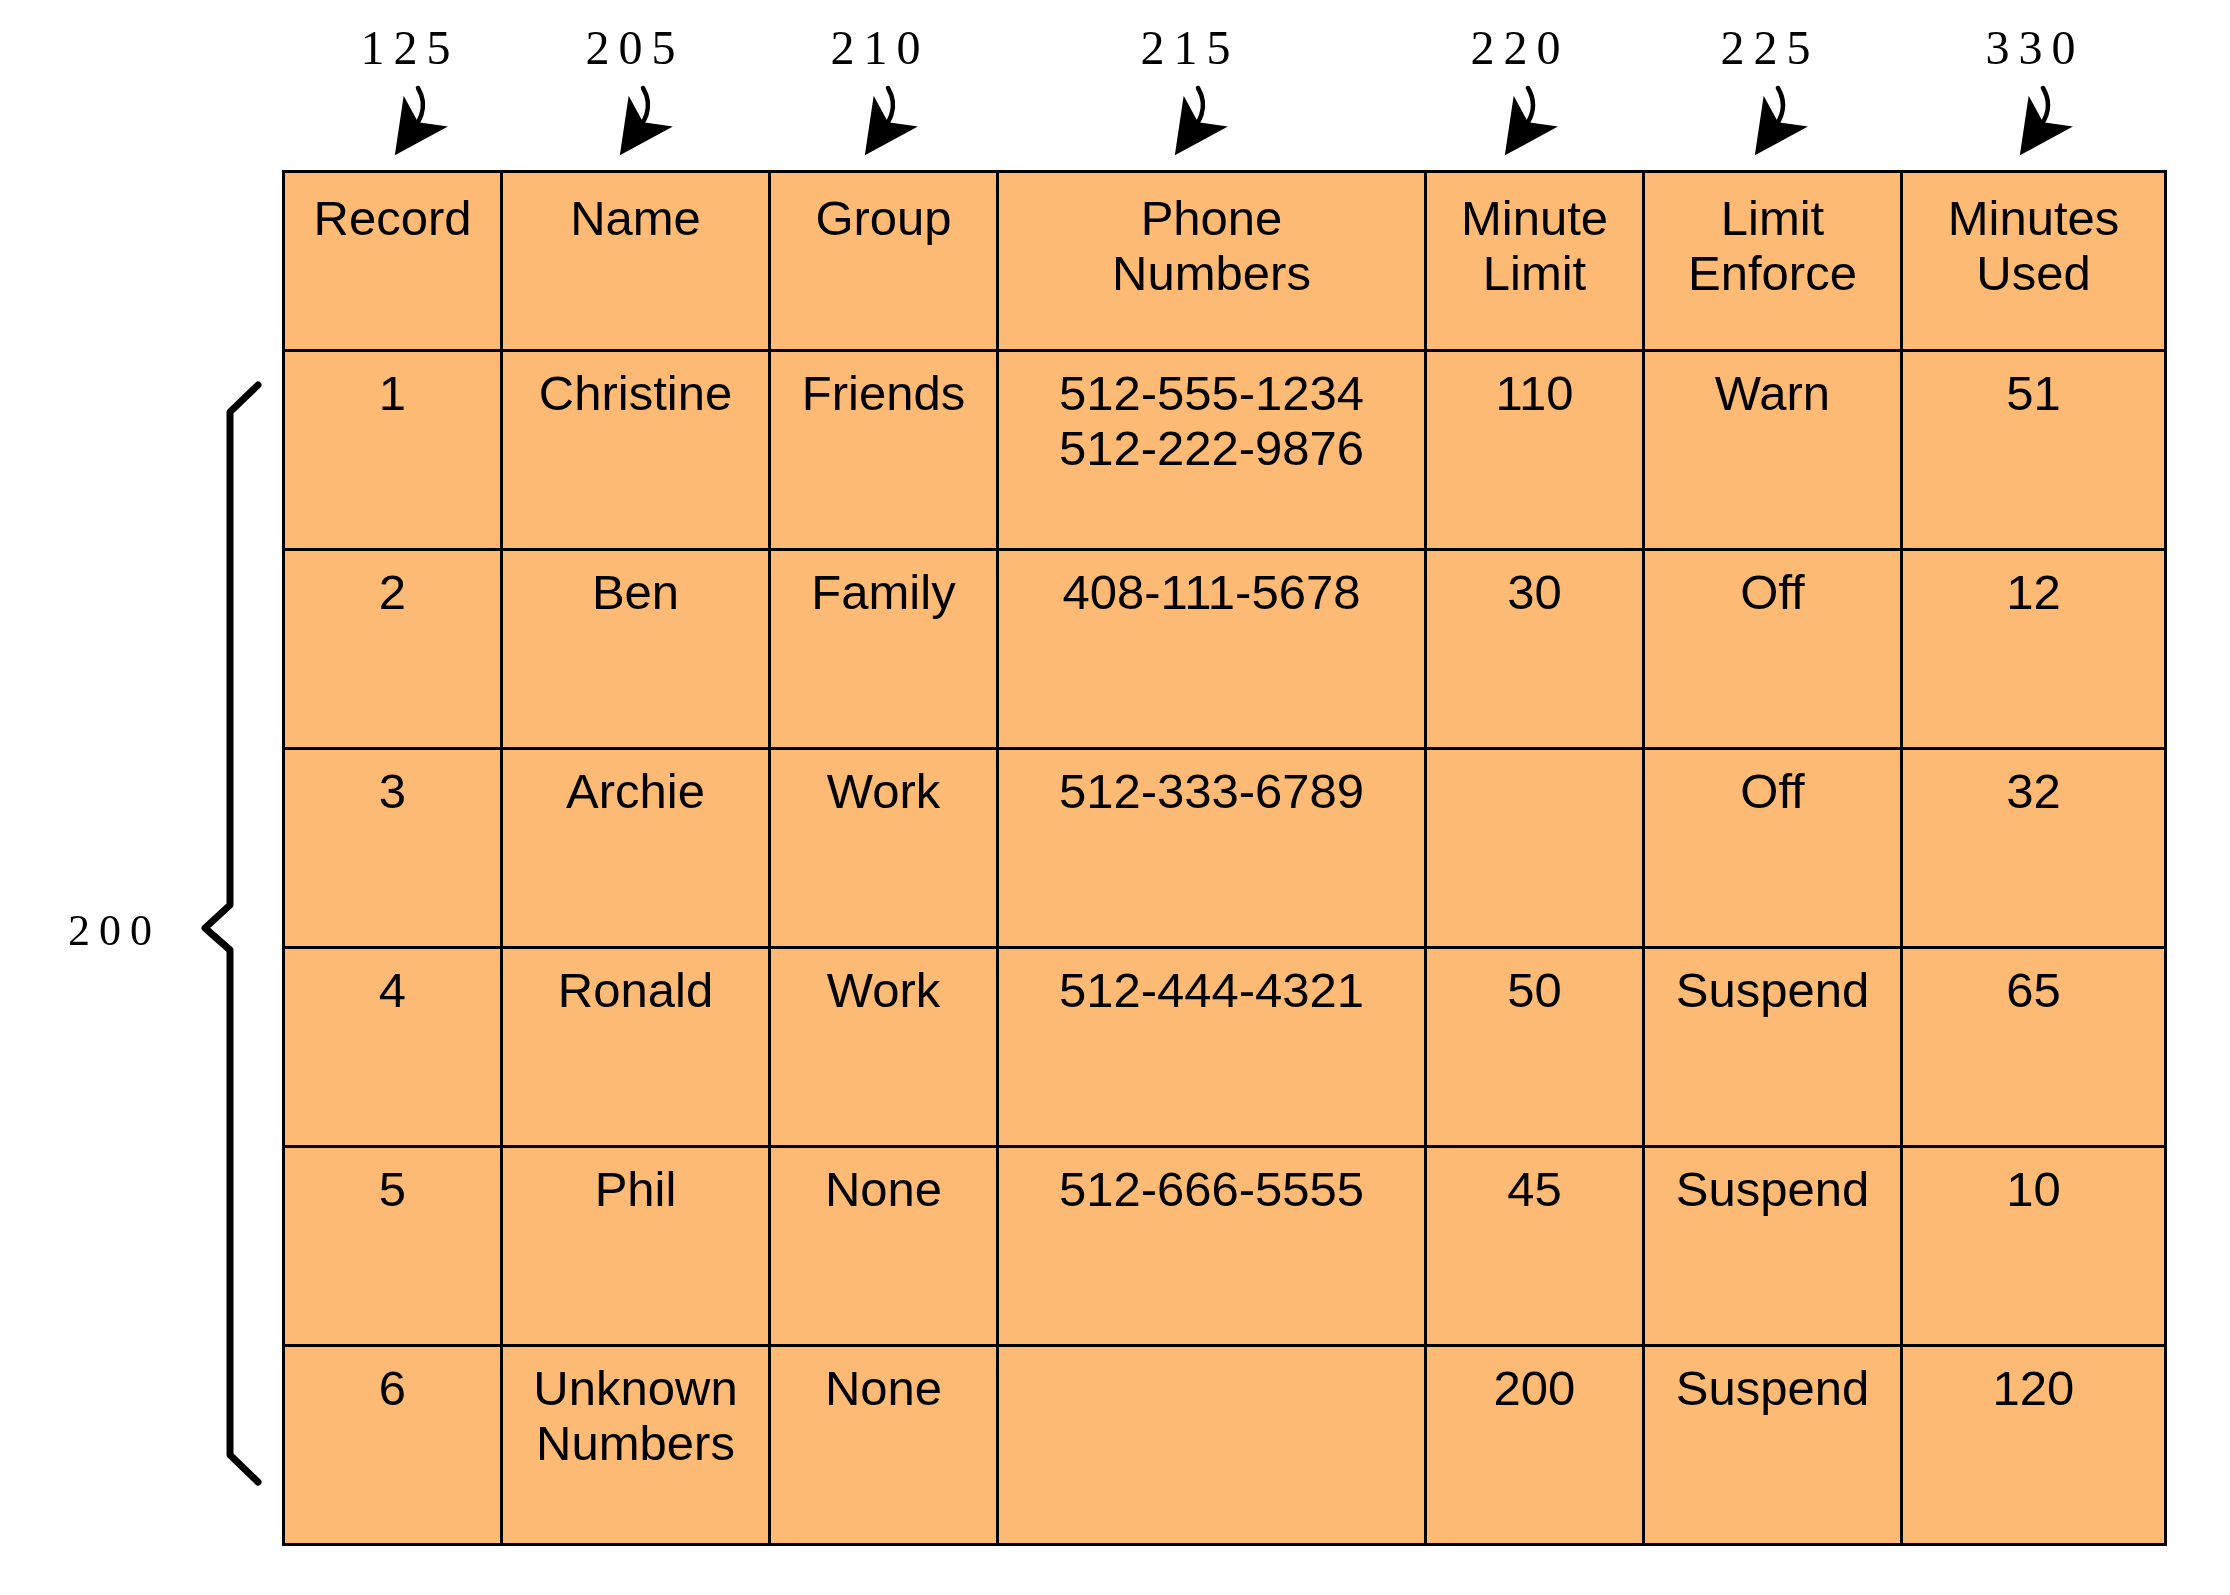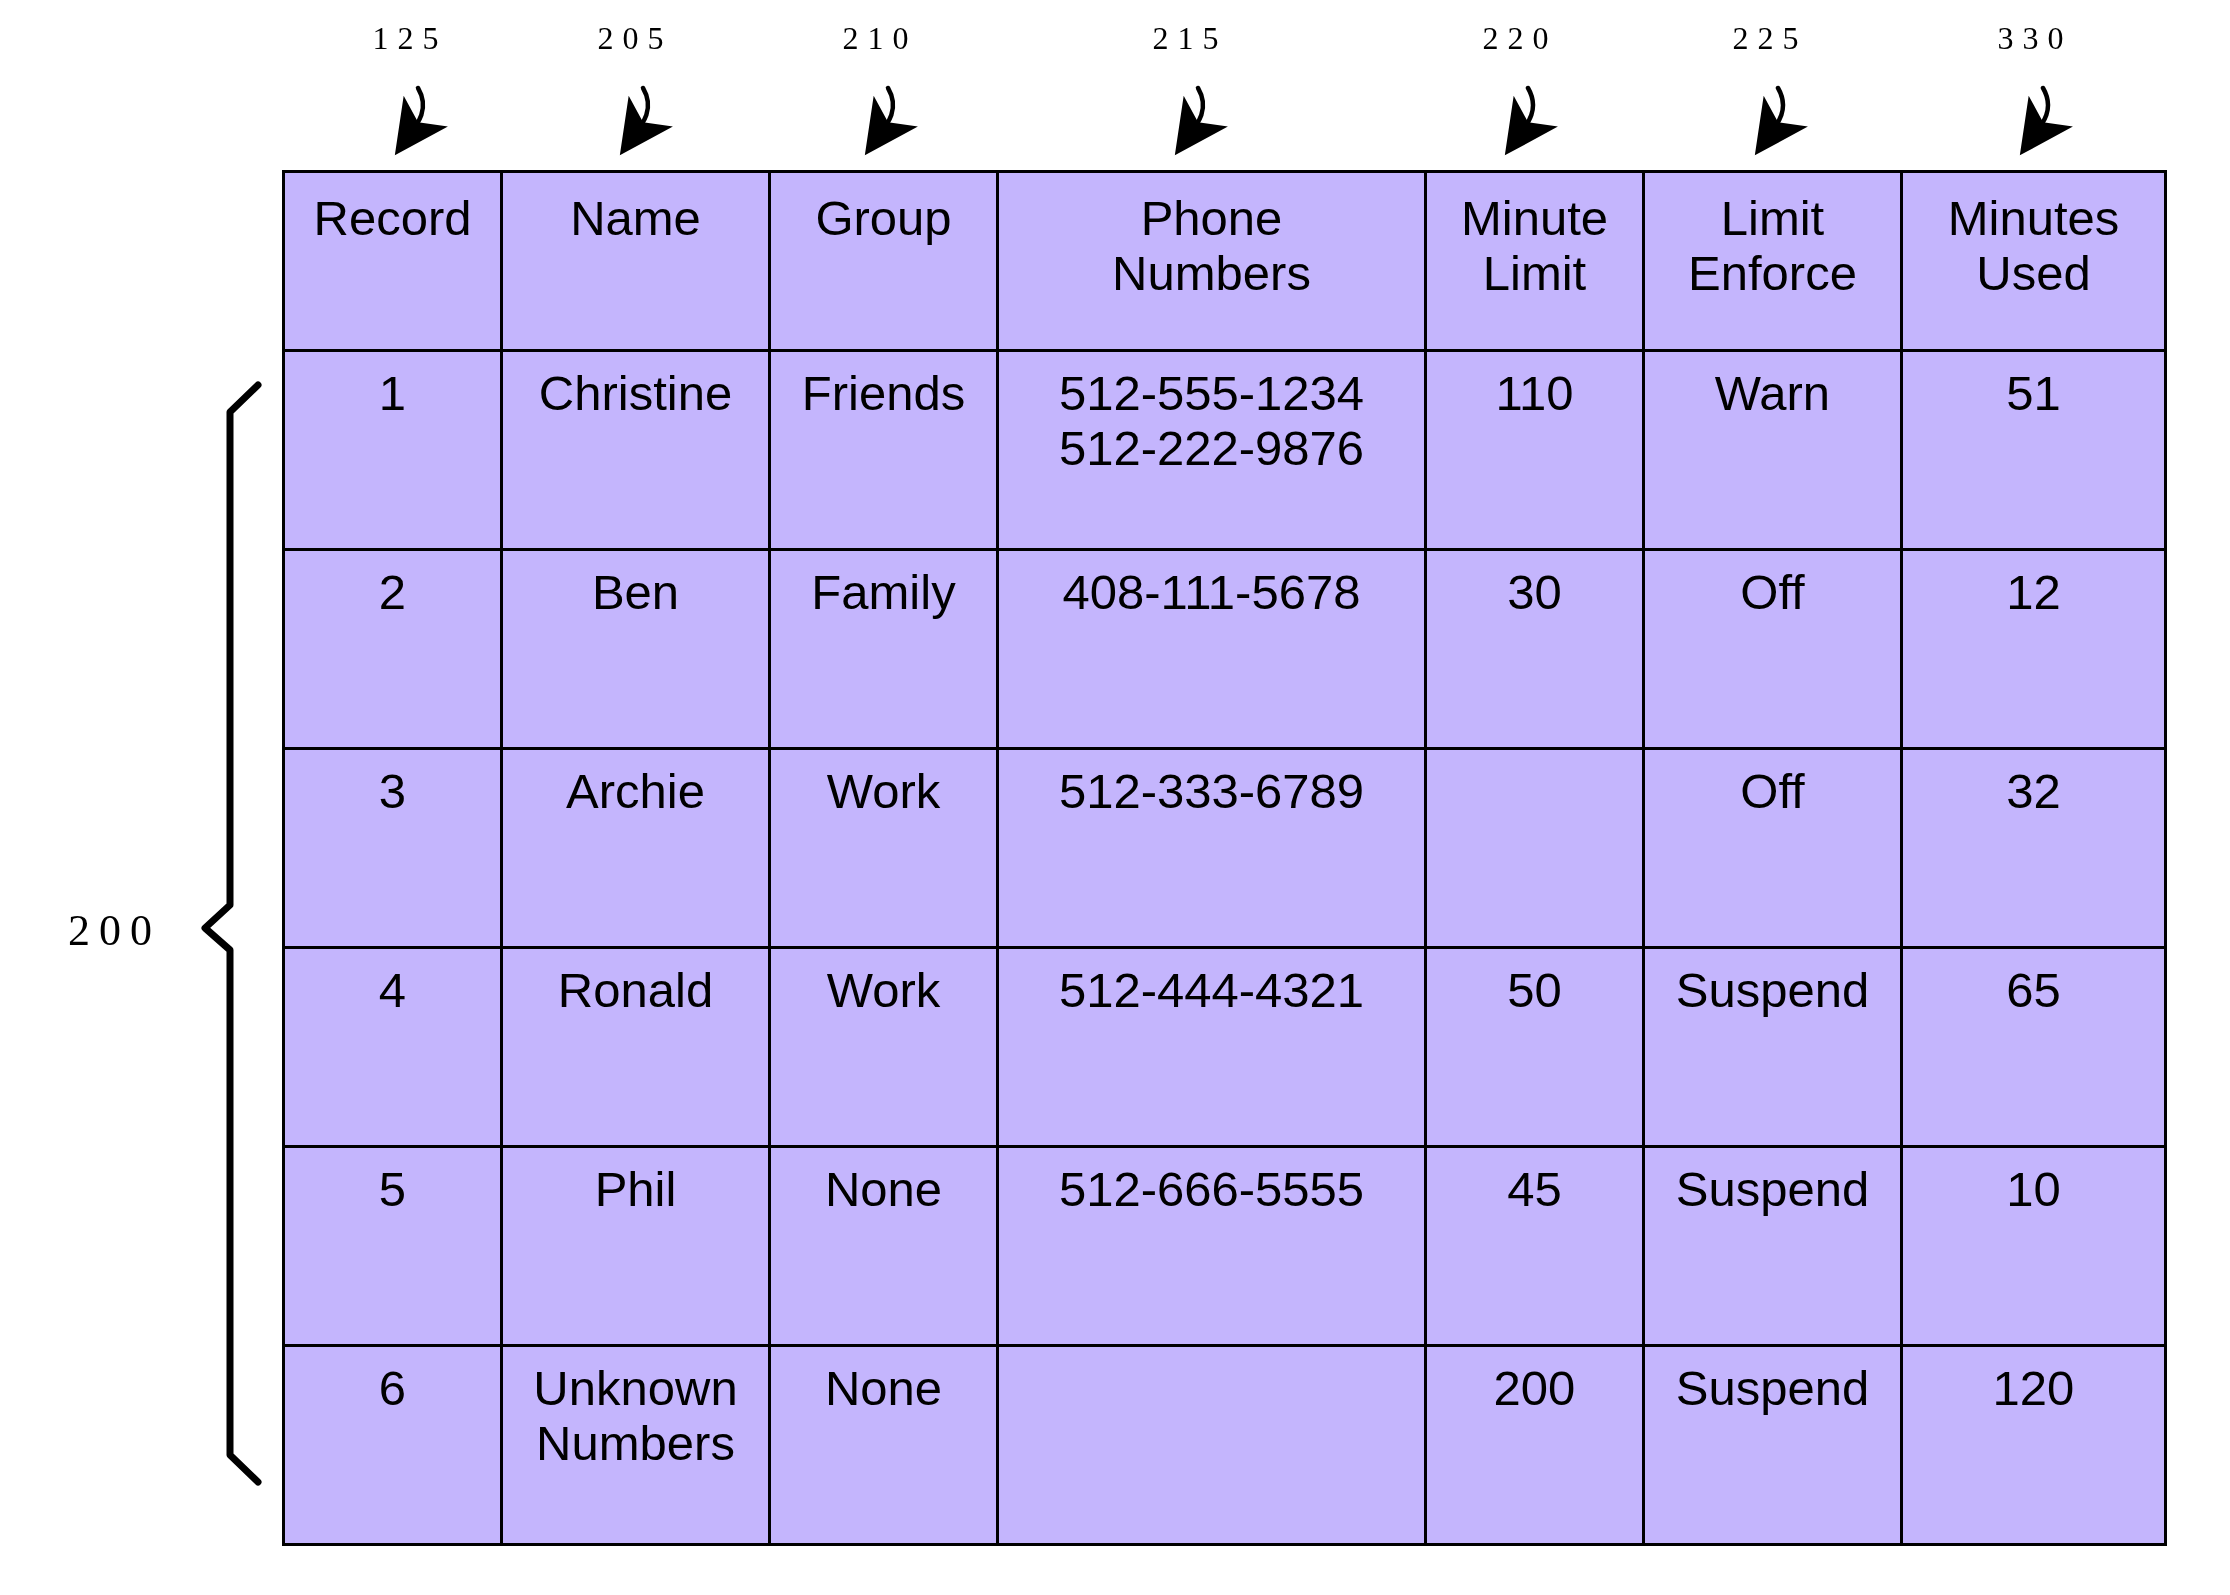--- a/index.html
+++ b/index.html
@@ -17,21 +17,21 @@
     width: 2230px;
     height: 1595px;
     background: #ffffff;
     overflow: hidden;
   }
 
   
   .callout-num {
     position: absolute;
     font-family: "Liberation Serif", serif;
-    font-size: 32px;
+    font-size: 48px;
     letter-spacing: 9px;
     color: #000;
     white-space: nowrap;
     text-align: center;
   }
   .brace-num {
     position: absolute;
     font-family: "Liberation Serif", serif;
     font-size: 44px;
     letter-spacing: 9px;
@@ -49,21 +49,21 @@
   }
 
   
   #data-table {
     position: absolute;
     left: 282px;
     top: 170px;
     width: 1882px;
     border-collapse: collapse;
     table-layout: fixed;
-    background: #c4b5fd;
+    background: #fdba74;
   }
   #data-table td, #data-table th {
     border: 3px solid #000;
     padding: 0;
     text-align: center;
     vertical-align: top;
     font-weight: normal;
     font-size: 49px;
     line-height: 1.12;
     font-family: "Liberation Sans", sans-serif;

